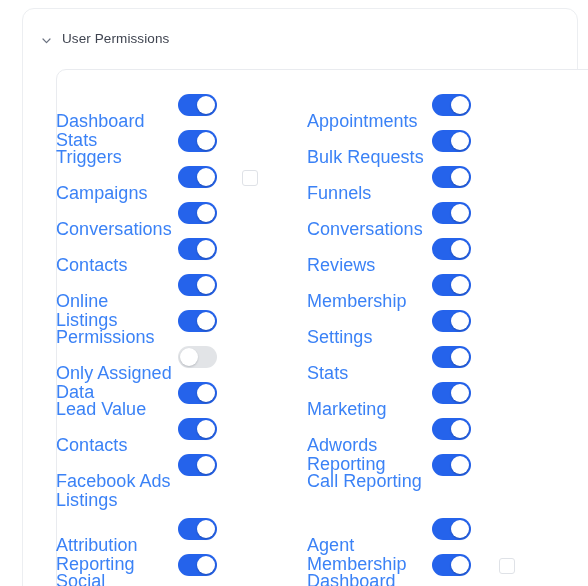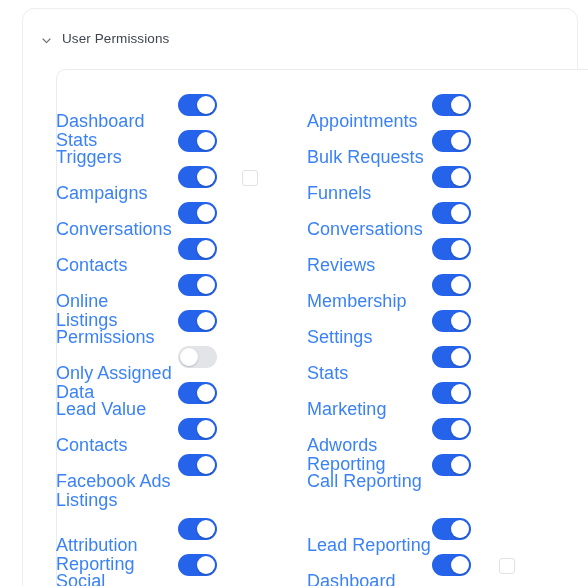--- a/index.html
+++ b/index.html
@@ -308,21 +308,21 @@
           <span class="knob"></span>
         </div>
       </div>
       <div class="perm-row tall">
         <div class="perm-label">Call Reporting</div>
         <div class="toggle" role="switch" aria-checked="true">
           <span class="knob"></span>
         </div>
       </div>
       <div class="perm-row">
-        <div class="perm-label">Lead Reporting</div>
+        <div class="perm-label">Agent Membership</div>
         <div class="toggle" role="switch" aria-checked="true">
           <span class="knob"></span>
         </div>
       </div>
       <div class="perm-row">
         <div class="perm-label">Dashboard</div>
         <div class="toggle" role="switch" aria-checked="true">
           <span class="knob"></span>
         </div>
         <div class="mini-check" role="checkbox" aria-checked="false"></div>

